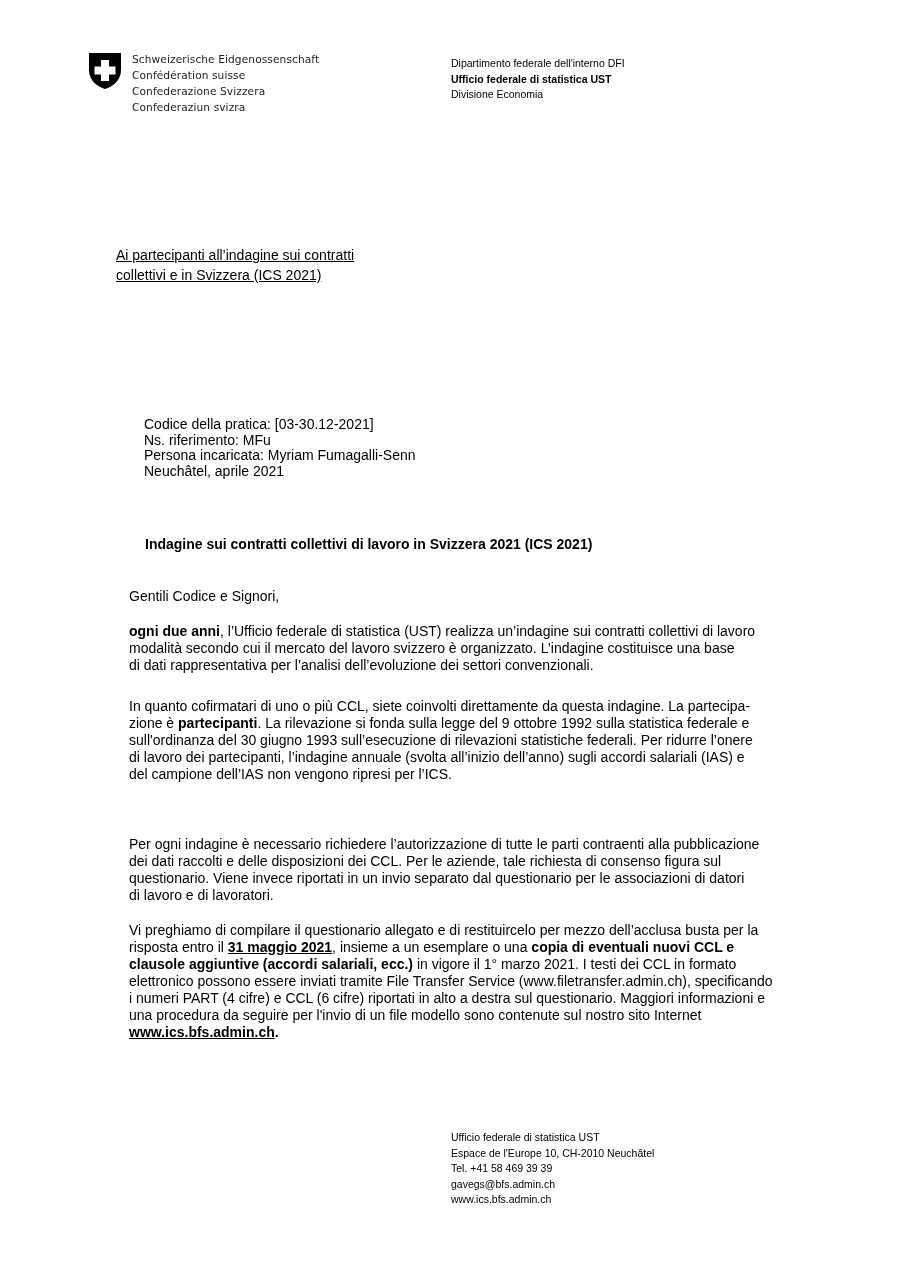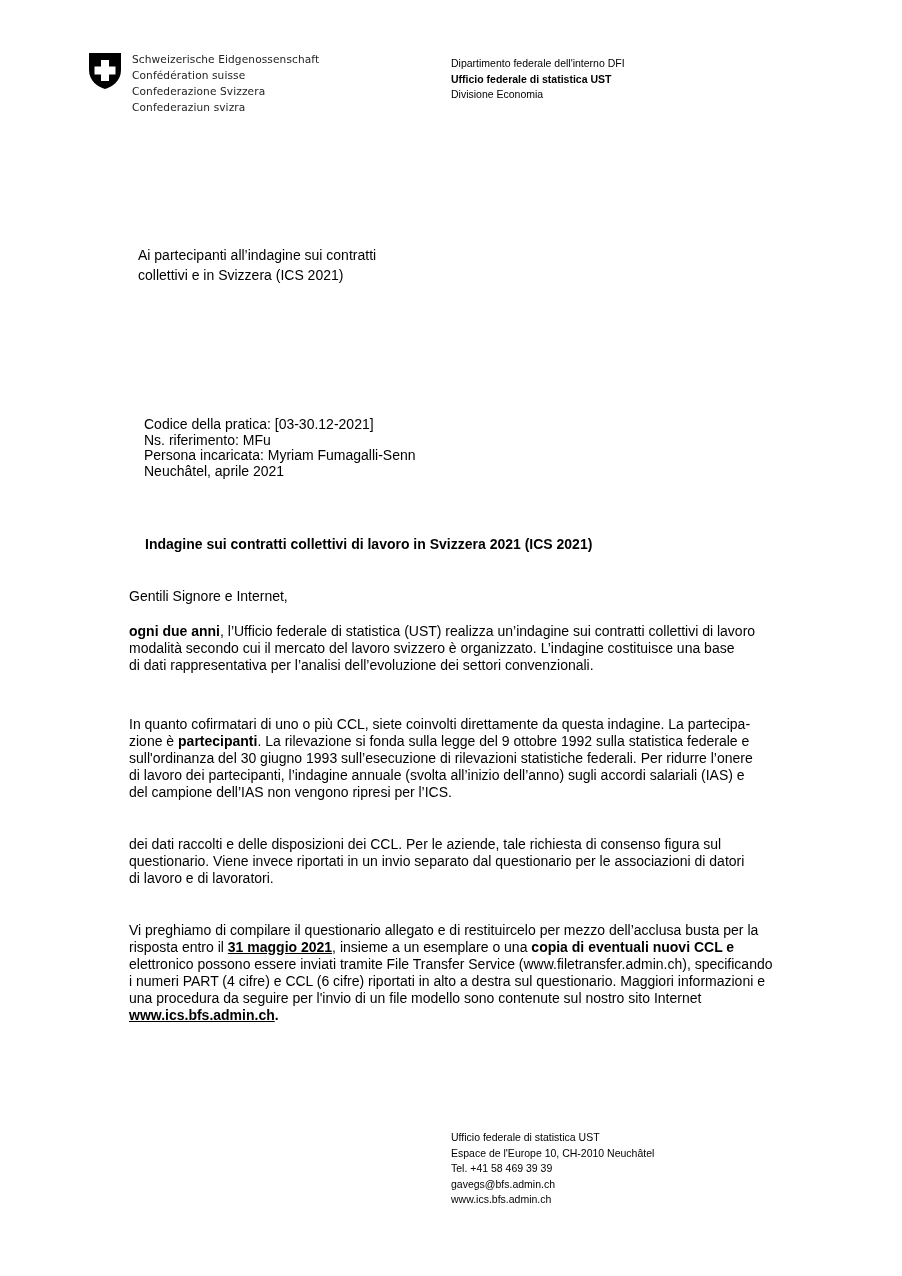--- a/index.html
+++ b/index.html
@@ -5,28 +5,28 @@
   html, body { margin: 0; padding: 0; background: #ffffff; }
   body { width: 902px; height: 1276px; position: relative; overflow: hidden;
          font-family: "Liberation Sans", sans-serif; color: #000; }
   .abs { position: absolute; }
   .crest { left: 88px; top: 52px; width: 34px; height: 38px; }
   .confed { left: 132px; top: 51px; font-family: "DejaVu Sans", sans-serif; font-size: 10.6px; line-height: 16px; color: #222; letter-spacing: 0.1px; }
   .confed div { white-space: nowrap; }
   .dept { left: 451px; top: 54px; font-size: 10.5px; line-height: 18px; }
   .dept .bold { font-weight: bold; }
   .dept .small { line-height: 15px; }
-  .recipient { left: 138px; top: 245px; font-size: 14px; line-height: 20px; }
+  .recipient { left: 116px; top: 245px; font-size: 14px; line-height: 20px; text-decoration: underline; }
   .meta { left: 144px; top: 417px; font-size: 14px; line-height: 15.5px; }
   .subject { left: 129px; top: 536px; font-size: 14px; font-weight: bold; margin-left: 16px; }
   .salutation { left: 129px; top: 588px; font-size: 14px; }
   .para { left: 129px; width: 720px; font-size: 14px; line-height: 17px; }
   .para div { white-space: nowrap; }
   .p1 { top: 623px; }
-  .p2 { top: 716px; }
+  .p2 { top: 698px; }
   .p3 { top: 836px; }
   .p4 { top: 922px; }
   .u { text-decoration: underline; margin-top: 32px; }
   b { font-weight: bold; }
   .footer { left: 451px; top: 1130px; font-size: 10.5px; line-height: 15.5px; }
 </style>
 </head>
 <body>
 
 <div class="abs crest">
@@ -57,45 +57,47 @@
 
 <div class="abs meta">
   <div>Codice della pratica: [03-30.12-2021]</div>
   <div>Ns. riferimento: MFu</div>
   <div>Persona incaricata: Myriam Fumagalli-Senn</div>
   <div>Neuchâtel, aprile 2021</div>
 </div>
 
 <div class="abs subject">Indagine sui contratti collettivi di lavoro in Svizzera 2021 (ICS 2021)</div>
 
-<div class="abs salutation">Gentili Signore e Internet,</div>
+<div class="abs salutation">Gentili Codice e Signori,</div>
 
 <div class="abs para p1">
   <div><b>ogni due anni</b><span>, l’Ufficio federale di statistica (UST) realizza un’indagine sui contratti collettivi di lavoro</span></div>
   <div>modalità secondo cui il mercato del lavoro svizzero è organizzato. L’indagine costituisce una base</div>
   <div>di dati rappresentativa per l’analisi dell’evoluzione dei settori convenzionali.</div>
 </div>
 
 <div class="abs para p2">
   <div>In quanto cofirmatari di uno o più CCL, siete coinvolti direttamente da questa indagine. La partecipa-</div>
   <div><span>zione è </span><b>partecipanti</b><span>. La rilevazione si fonda sulla legge del 9 ottobre 1992 sulla statistica federale e</span></div>
   <div>sull'ordinanza del 30 giugno 1993 sull’esecuzione di rilevazioni statistiche federali. Per ridurre l’onere</div>
   <div>di lavoro dei partecipanti, l’indagine annuale (svolta all’inizio dell’anno) sugli accordi salariali (IAS) e</div>
   <div>del campione dell’IAS non vengono ripresi per l’ICS.</div>
 </div>
 
 <div class="abs para p3">
+  <div>Per ogni indagine è necessario richiedere l’autorizzazione di tutte le parti contraenti alla pubblicazione</div>
   <div>dei dati raccolti e delle disposizioni dei CCL. Per le aziende, tale richiesta di consenso figura sul</div>
   <div>questionario. Viene invece riportati in un invio separato dal questionario per le associazioni di datori</div>
   <div>di lavoro e di lavoratori.</div>
 </div>
 
 <div class="abs para p4">
   <div>Vi preghiamo di compilare il questionario allegato e di restituircelo per mezzo dell’acclusa busta per la</div>
   <div><span>risposta entro il </span><b class="u">31 maggio 2021</b><span>, insieme a un esemplare o una </span><b>copia di eventuali nuovi CCL e</b></div>
+  <div><b>clausole aggiuntive (accordi salariali, ecc.)</b><span> in vigore il 1° marzo 2021. I testi dei CCL in formato</span></div>
   <div>elettronico possono essere inviati tramite File Transfer Service (www.filetransfer.admin.ch), specificando</div>
   <div>i numeri PART (4 cifre) e CCL (6 cifre) riportati in alto a destra sul questionario. Maggiori informazioni e</div>
   <div>una procedura da seguire per l'invio di un file modello sono contenute sul nostro sito Internet</div>
   <div><b class="u">www.ics.bfs.admin.ch</b><b>.</b></div>
 </div>
 
 <div class="abs footer">
   <div>Ufficio federale di statistica UST</div>
   <div>Espace de l'Europe 10, CH-2010 Neuchâtel</div>
   <div>Tel. +41 58 469 39 39</div>

